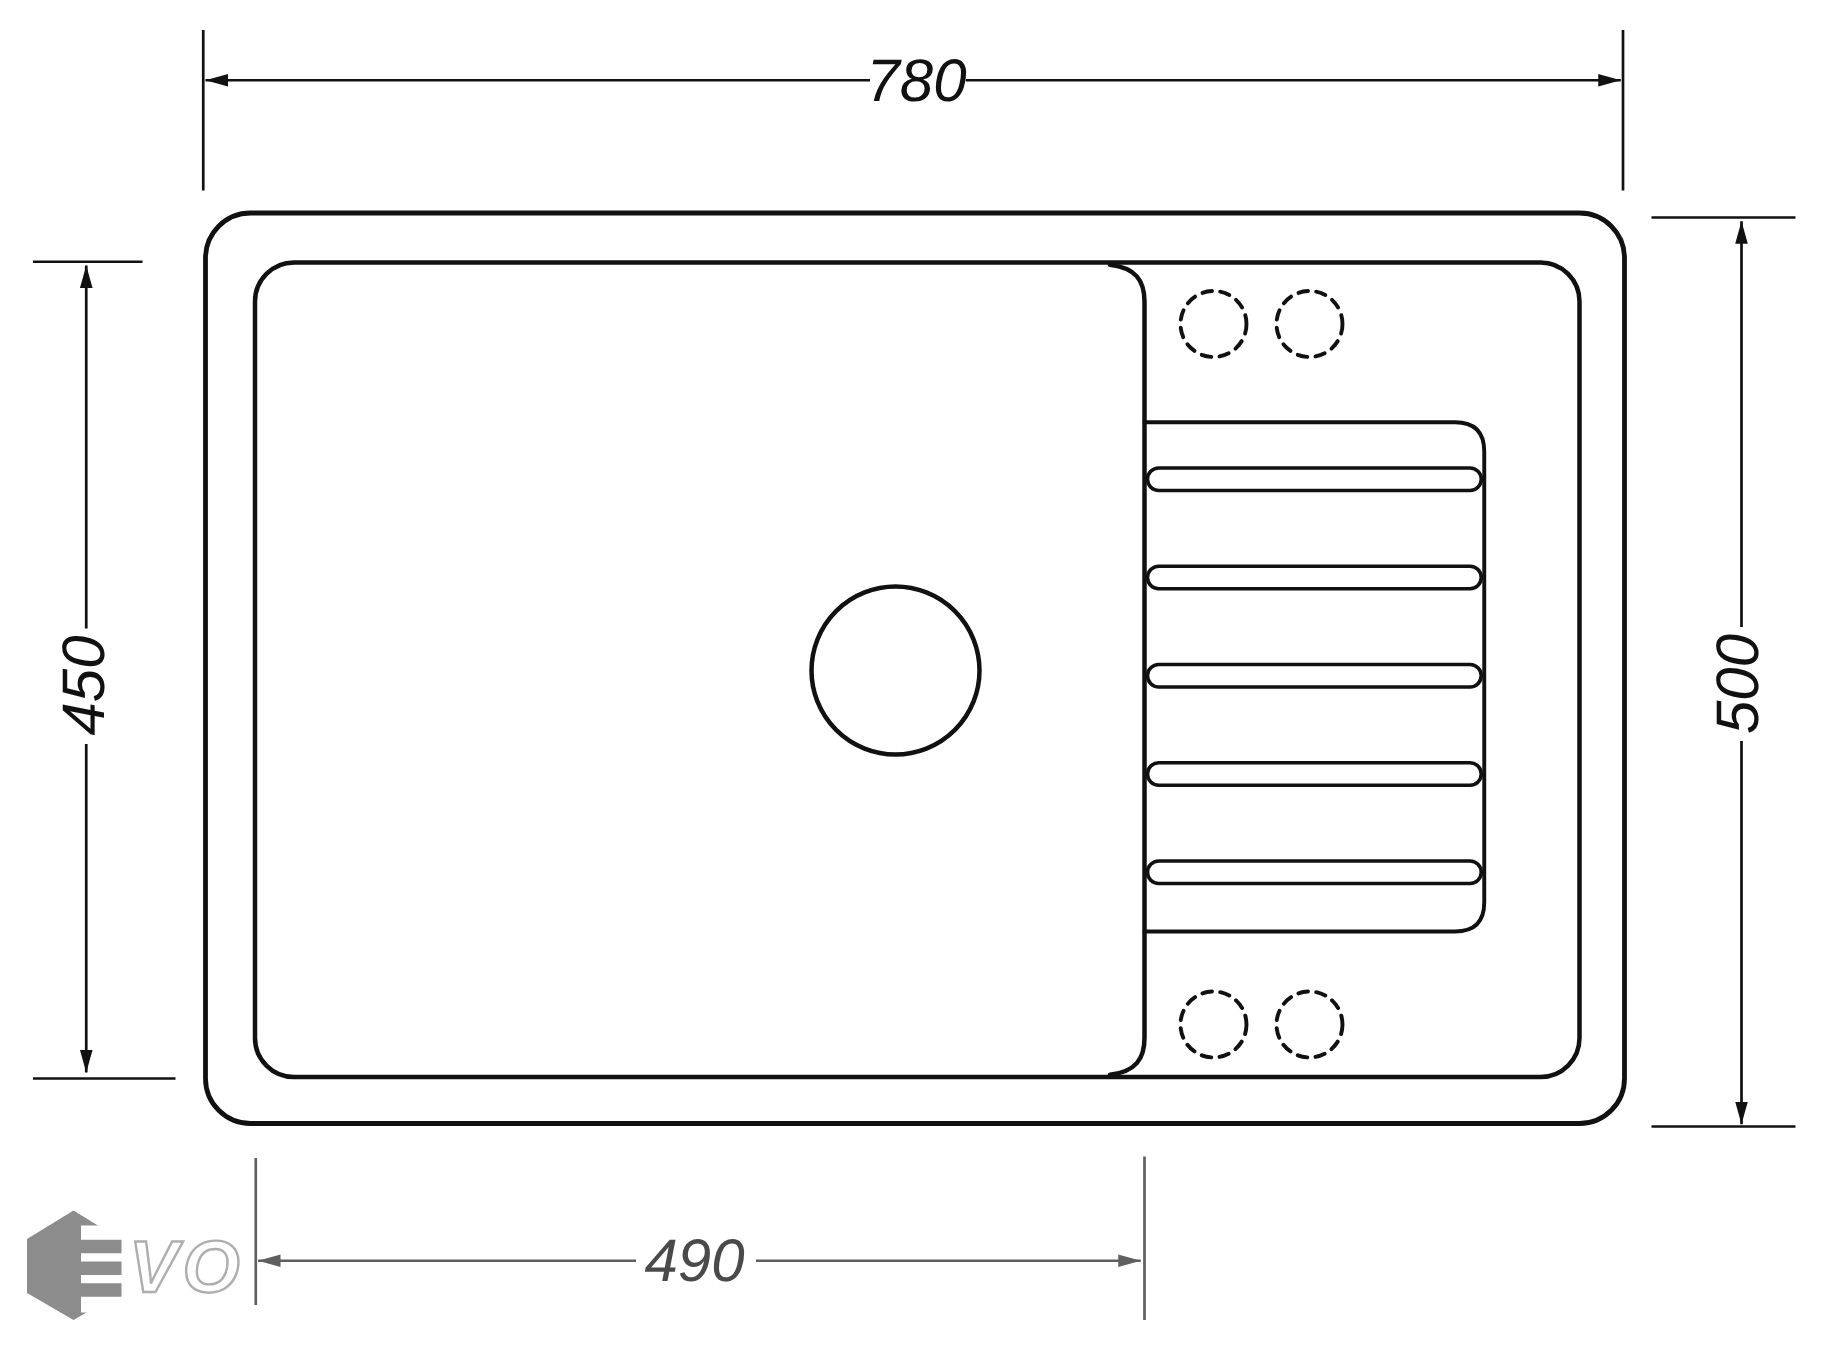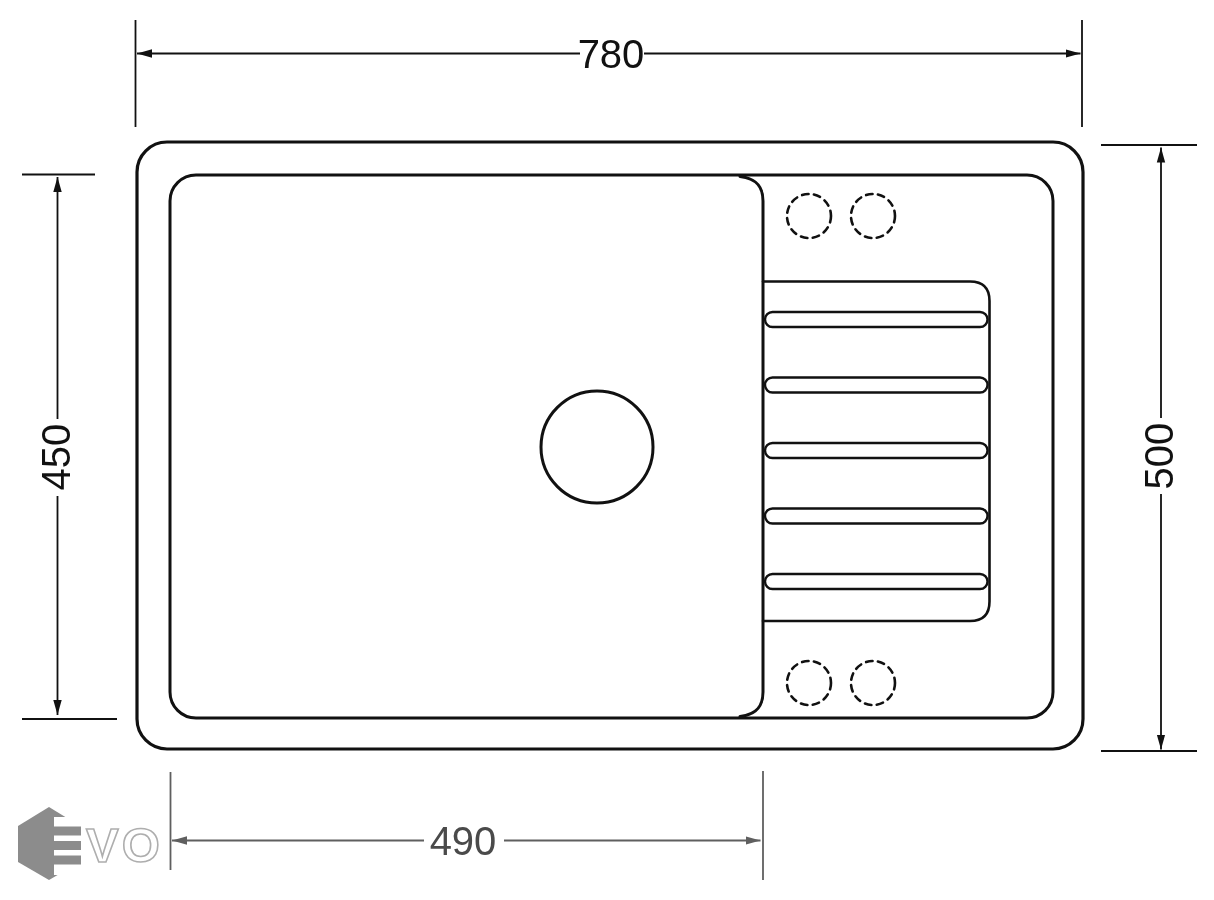--- a/index.html
+++ b/index.html
@@ -1,16 +1,16 @@
 <!DOCTYPE html>
 <html><head>
 <meta charset="utf-8">
 <style>
   html, body { margin: 0; padding: 0; background: #ffffff; }
-  .stage { position: relative; width: 1214px; height: 900px; background: #ffffff; overflow: hidden; }
+  .stage { position: relative; width: 1214px; height: 900px; background: #ffffff; overflow: hidden; font-style: italic; }
   svg { position: absolute; inset: 0; }
   .dim-text {
     font-family: "Liberation Sans", sans-serif;
     font-size: 40px;
     fill: #111111;
     text-anchor: middle;
     dominant-baseline: central;
   }
   .dim-text-gray { fill: #4a4a4a; }
   .logo-text {

